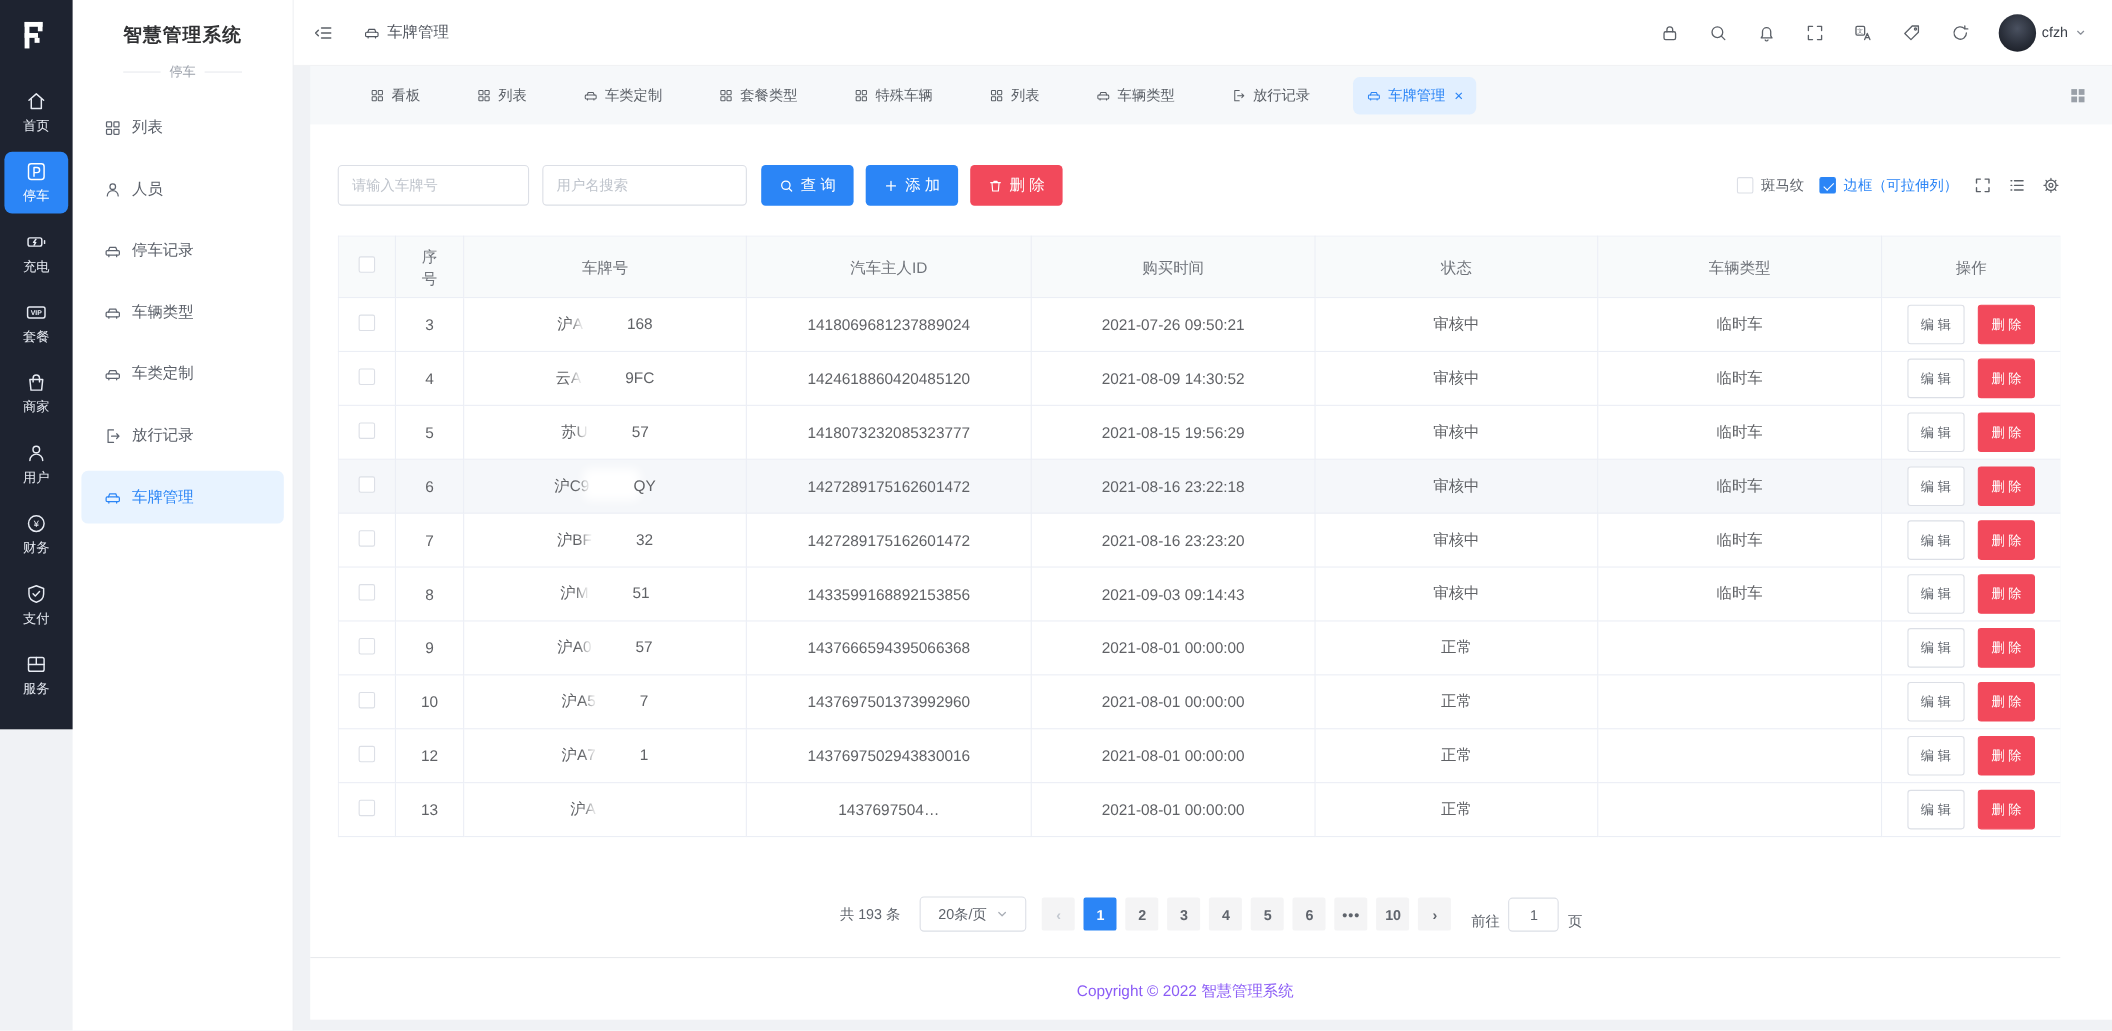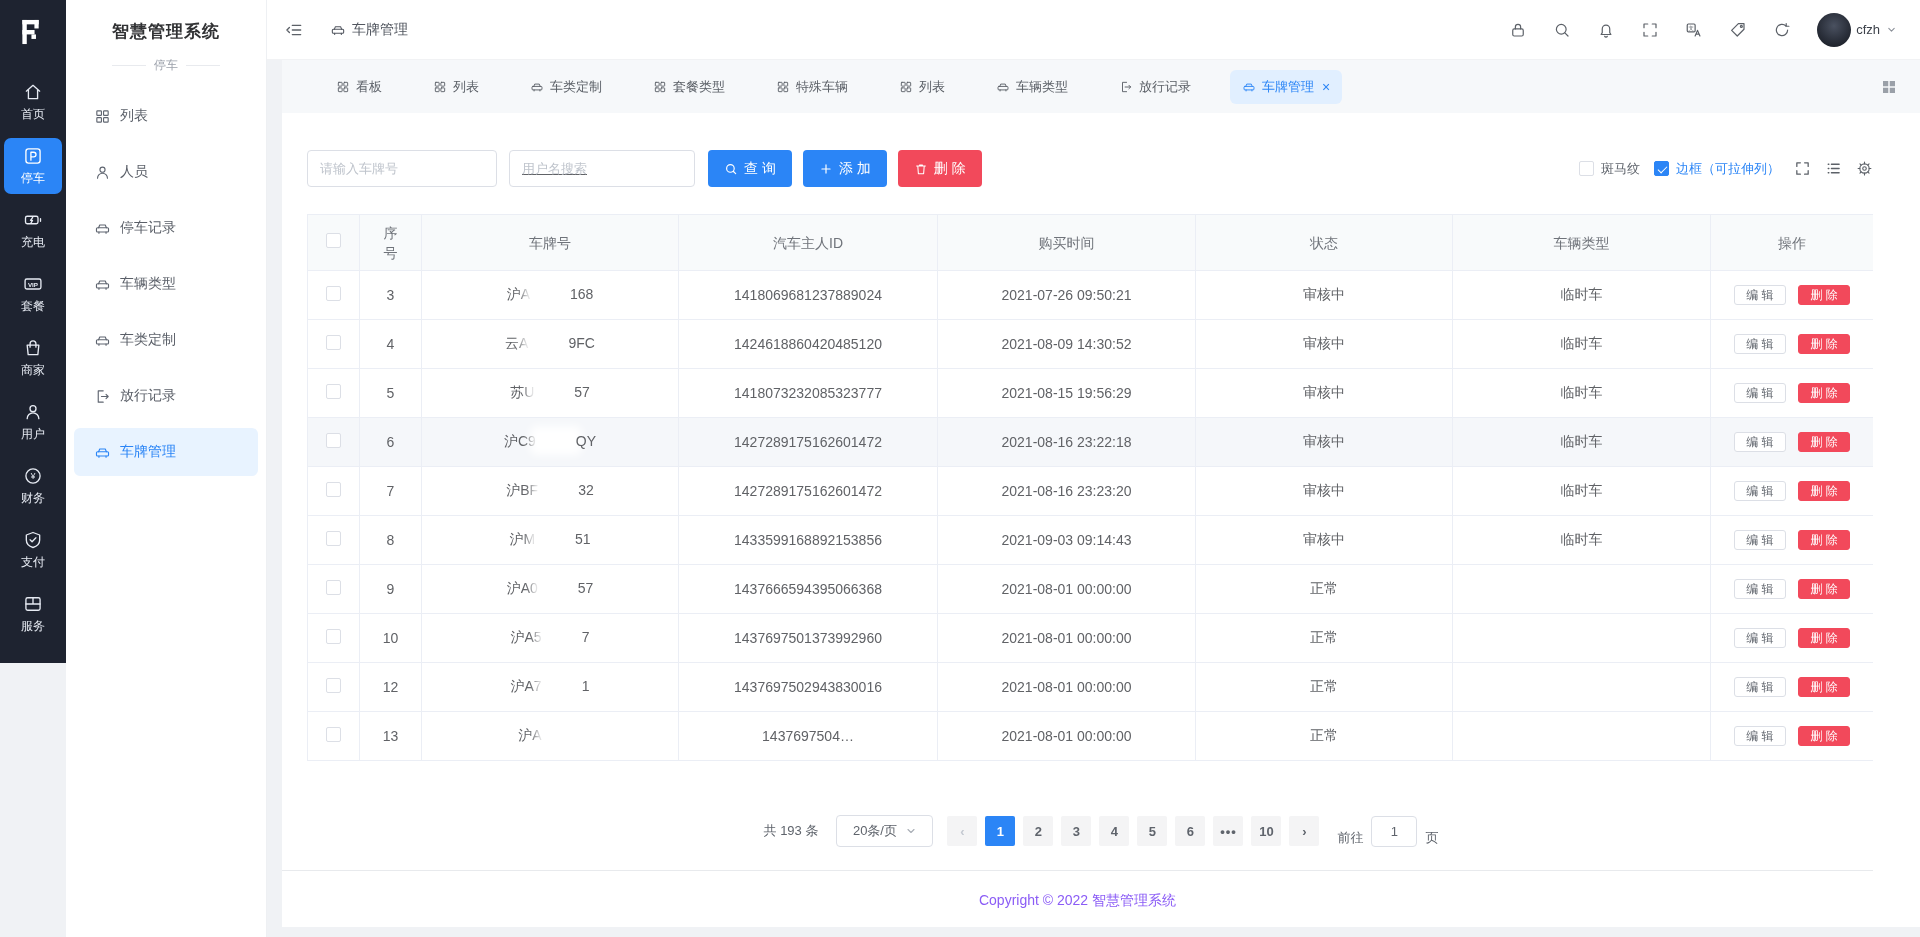--- a/index.html
+++ b/index.html
@@ -61,22 +61,22 @@
   .tab.active { background:#e1efff; color:#2b85f6; }
   .tab-close { font-size:14px; line-height:1; margin-left:2px; color:#2b85f6; cursor:pointer; }
   .apps-btn { width:18px; height:18px; color:#9aa0a8; cursor:pointer; }
 
   
   .content { margin-left:16px; height:814px; background:#fff; position:relative; overflow:hidden; }
   .toolbar { display:flex; align-items:center; margin:37px 47px 0 25px; }
   .tb-input { height:37px; border:1px solid #dcdfe6; border-radius:4px; padding:0 12px; font-size:13px;
     color:#606266; outline:none; font-family:inherit; }
   .tb-input::placeholder { color:#bfc4cc; }
-  .inp-plate { width:190px; }
-  .inp-user { width:186px; margin-left:12px;text-decoration:underline; }
+  .inp-plate { width:174px; }
+  .inp-user { width:186px; margin-left:12px; }
   .btn { height:37px; border:none; border-radius:4px; font-size:14px; color:#fff; cursor:pointer;
     display:inline-flex; align-items:center; justify-content:center; gap:6px; font-family:inherit; padding:0 16px; }
   .btn .ic { width:14px; height:14px; }
   .btn-blue { background:#2b85f6; }
   .btn-red { background:#f2495b; }
   .btn-search { margin-left:13px; } .btn-add { margin-left:11px; } .btn-del { margin-left:11px; }
   .toolbar-right { margin-left:auto; display:flex; align-items:center; gap:14px; }
   .cb { width:15px; height:15px; border:1px solid #dcdfe6; border-radius:2px; background:#fff; display:inline-block;
     position:relative; cursor:pointer; flex:none; }
   .cb.checked { background:#2b85f6; border-color:#2b85f6; }
@@ -88,21 +88,21 @@
 
   
   .table-wrap { margin:27px 47px 0 25px; height:579px; overflow:hidden; position:relative; }
   table { border-collapse:collapse; width:1566px; table-layout:fixed; }
   th, td { border:1px solid #ebeef5; text-align:center; font-size:14px; font-weight:normal; }
   thead th { background:#f8fafb; color:#6f737a; height:56px; line-height:20px; padding:0 18px; word-break:break-all; }
   tbody td { height:49px; color:#606266; background:#fff; }
   tr.hl td { background:#f5f7fa; }
   .mask { display:inline-block; width:38px; height:15px; margin:0 1px -2px; border-radius:2px;
     background:#fff; box-shadow:0 0 9px 7px rgba(255,255,255,.96); }
-  .op-btn { height:20px; padding:0 11px; border-radius:3px; font-size:12px; cursor:pointer; font-family:inherit; }
+  .op-btn { height:36px; padding:0 11px; border-radius:3px; font-size:12px; cursor:pointer; font-family:inherit; }
   .op-edit { background:#fff; border:1px solid #dcdfe6; color:#5f646c; margin-right:9px; }
   .op-del { background:#f2495b; border:1px solid #f2495b; color:#fff; }
 
   
   .pagination { margin-top:22px; display:flex; align-items:center; justify-content:center; gap:14px;
     font-size:13px; color:#5f646c; }
   .pg-total { margin-right:4px; }
   .pg-select { width:97px; height:32px; border:1px solid #dcdfe6; border-radius:4px; display:flex; align-items:center;
     justify-content:center; gap:8px; cursor:pointer; color:#5f646c; }
   .pg-select .ic { width:12px; height:12px; color:#a8adb5; }

